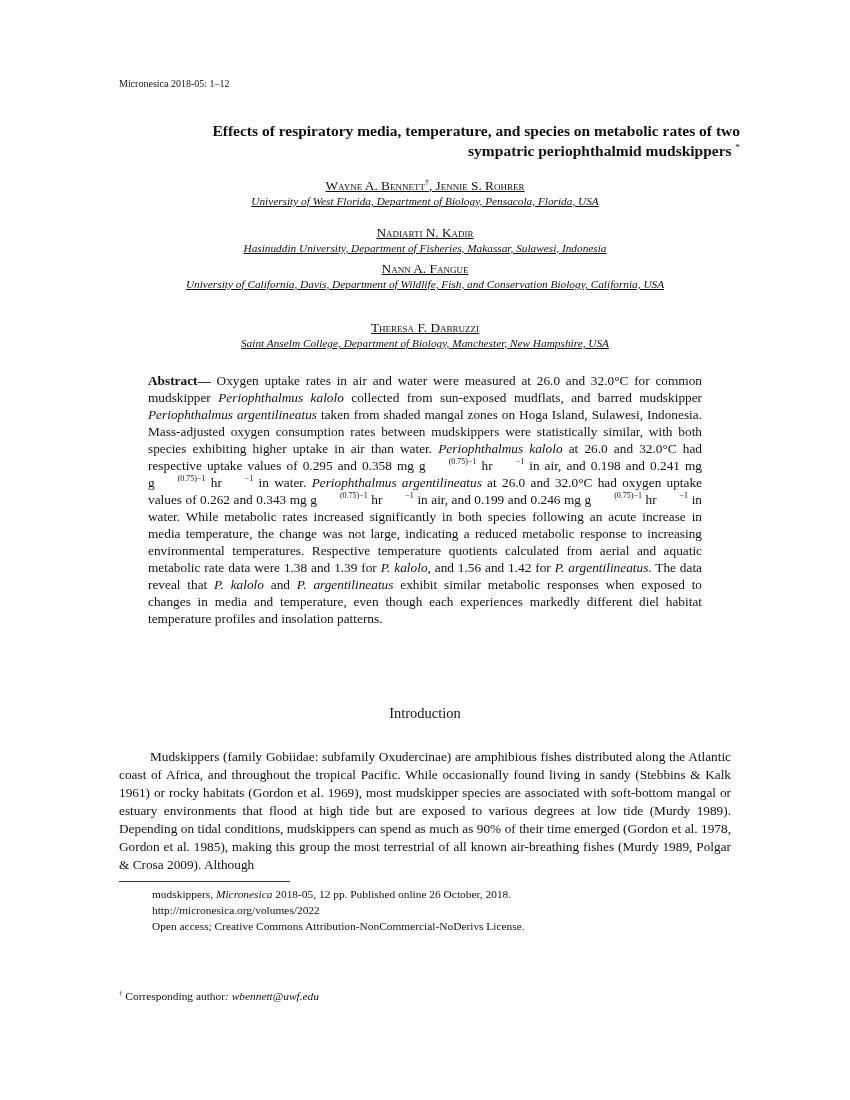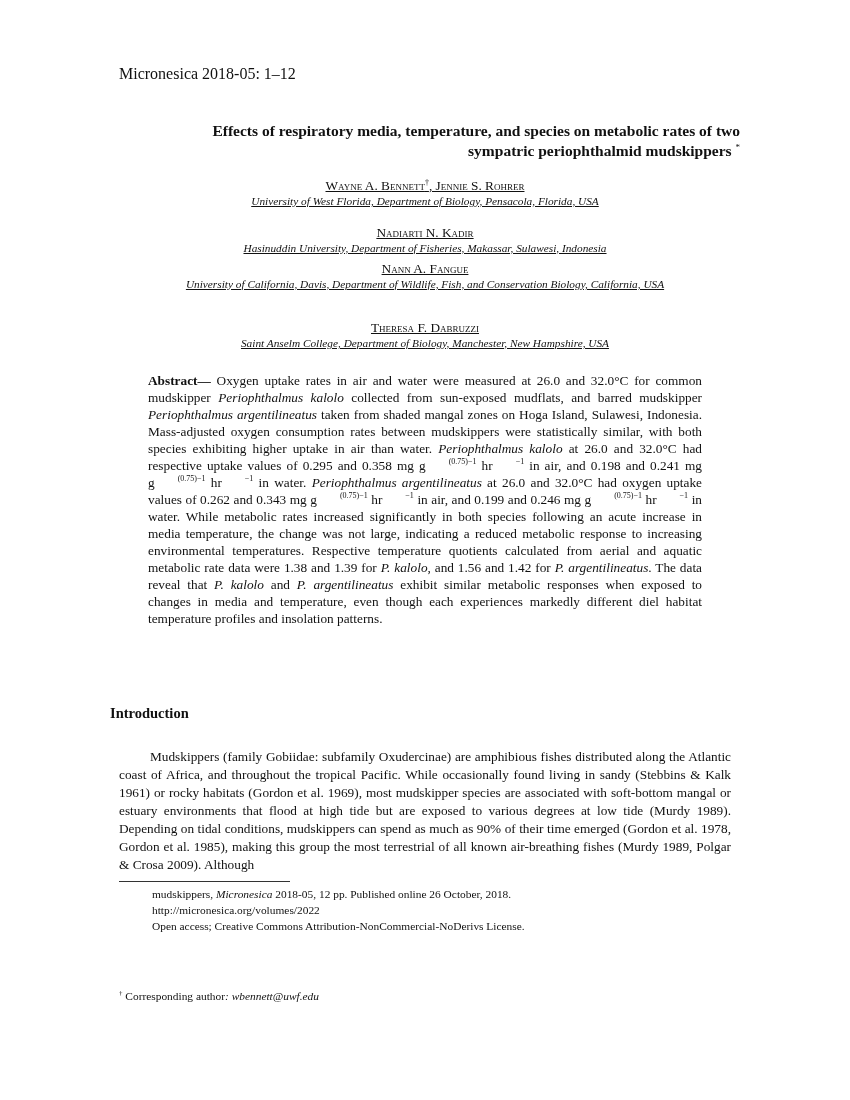--- a/index.html
+++ b/index.html
@@ -1,27 +1,27 @@
 <!DOCTYPE html>
 <html><head>
 <meta charset="utf-8">
 <style>
   html, body { margin: 0; padding: 0; background: #ffffff; }
   body { width: 850px; height: 1100px; position: relative; font-family: "Liberation Serif", serif; color: #111; overflow: hidden; }
-  .running-head { position: absolute; left: 119px; top: 65px; font-size: 16px; }
+  .running-head { position: absolute; left: 119px; top: 78px; font-size: 10px; }
   .title { position: absolute; left: 110px; width: 630px; top: 121px; text-align: right; font-weight: bold; font-size: 15.5px; line-height: 20px; }
   .title sup { font-size: 9px; font-weight: normal; vertical-align: 6px; line-height: 0; }
   .author-block { position: absolute; left: 100px; width: 650px; text-align: center; text-decoration: underline; }
   .author-name { font-size: 13.3px; line-height: 17px; font-variant: small-caps; }
   .author-name sup { font-size: 8px; vertical-align: 5px; line-height: 0; font-variant: normal; }
   .affil { font-style: italic; font-size: 11.3px; line-height: 15px; }
   .abstract { position: absolute; left: 148px; width: 554px; top: 372px; font-size: 13.3px; line-height: 17px; text-align: justify; }
   .abstract b { font-weight: bold; }
   .abstract sup { font-size: 8px; line-height: 0; vertical-align: 6px; padding-left: 23px; }
-  .section-title { position: absolute; left: 110px; width: 630px; top: 705px; text-align: left; font-weight: bold; font-size: 14.5px; }
+  .section-title { position: absolute; left: 110px; width: 630px; top: 705px; text-align: center; font-weight: normal; font-size: 14.5px; }
   .intro { position: absolute; left: 119px; width: 612px; top: 731px; font-size: 13.3px; line-height: 18px; text-align: justify; text-indent: 31px; margin-top: 17px; }
   .footnote-rule { position: absolute; left: 119px; top: 881px; width: 171px; height: 0; border-top: 1px solid #333; }
   .footnote { position: absolute; left: 119px; width: 620px; font-size: 11.4px; line-height: 16px; }
   .footnote .cont { padding-left: 33px; }
   .footnote sup { font-size: 7px; vertical-align: 5px; line-height: 0; }
   i { font-style: italic; }
 </style>
 </head>
 <body>
 

